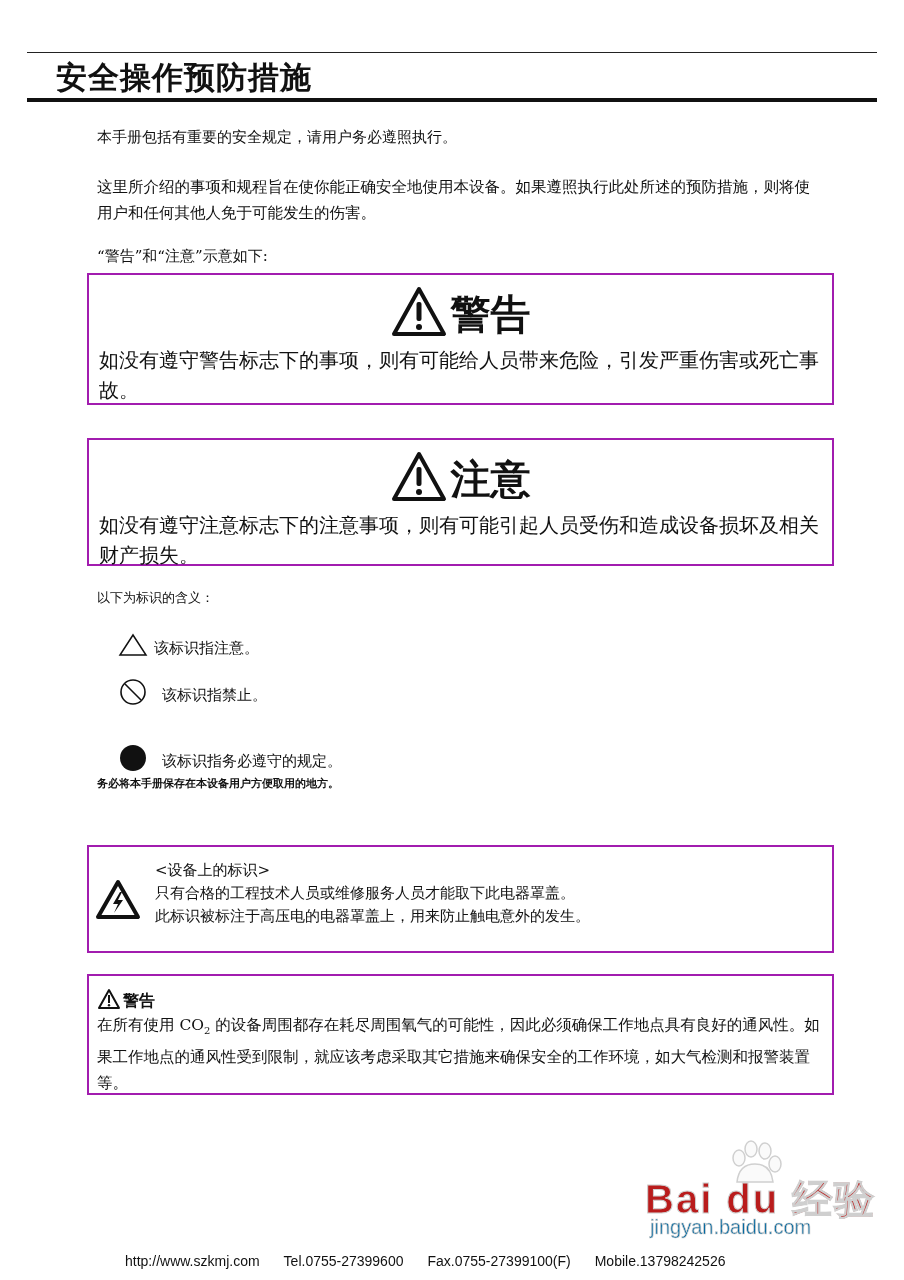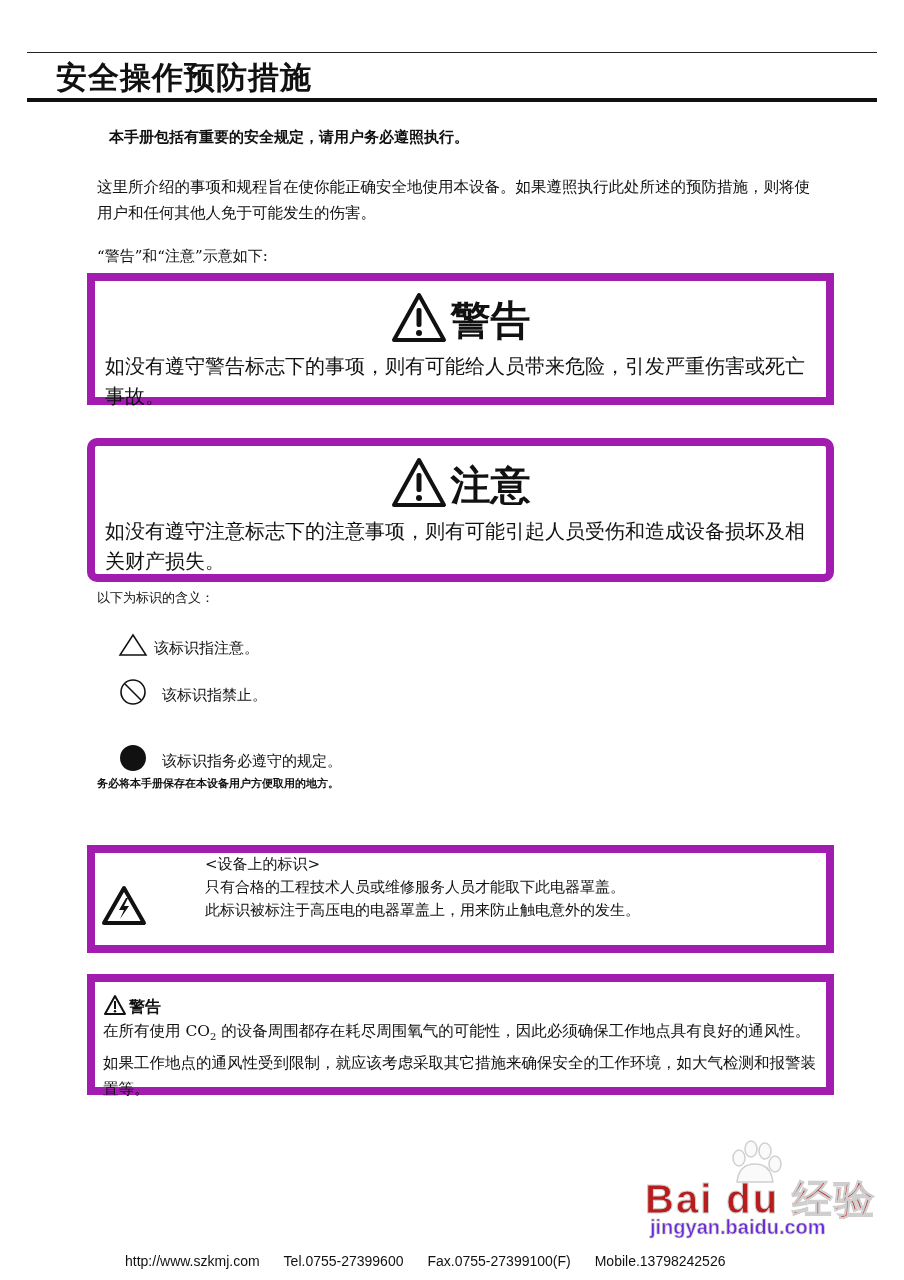--- a/index.html
+++ b/index.html
@@ -1,39 +1,39 @@
 <!DOCTYPE html>
 <html><head>
 <meta charset="utf-8">
 <style>
   html, body { margin:0; padding:0; background:#ffffff; }
   body { width:904px; height:1280px; position:relative; overflow:hidden; color:#111; font-family:"DejaVu Serif", serif; }
   .abs { position:absolute; }
   .rule-thin { left:27px; width:850px; top:52px; height:0; border-top:1.5px solid #222; }
   .rule-thick { left:27px; width:850px; top:98px; height:4px; background:#111; }
   .title { left:56px; top:55px; font-family:"DejaVu Sans", sans-serif; font-weight:bold; font-size:31px; letter-spacing:1px; line-height:44px; }
-  .intro-bold { left:97px; top:126px; font-weight:bold; font-size:15px; line-height:22px;margin-left:12px; }
+  .intro-bold { left:97px; top:126px; font-weight:normal; font-size:15px; line-height:22px; }
   .para { left:97px; top:174px; width:720px; font-size:15.5px; line-height:26px; }
   .para2 { left:97px; top:245px; font-size:15px; line-height:22px; }
-  .box { border:8px solid #a21caf; box-sizing:border-box; }
+  .box { border:2px solid #a21caf; box-sizing:border-box; }
   .bigbox { left:87px; width:747px; }
   .box-head { position:absolute; left:0; right:0; text-align:center; top:10px; height:58px; display:flex; justify-content:center; align-items:center; gap:4px; }
   .box-head .word { font-family:"DejaVu Sans", sans-serif; font-weight:bold; font-size:40px; line-height:50px; }
   .box-body { position:absolute; left:10px; right:10px; top:70px; font-size:20px; line-height:30px; }
   .legend-intro { left:97px; top:587px; font-size:13px; line-height:22px; }
   .legend-item { left:118px; display:flex; align-items:center; gap:14px; font-size:15px; line-height:22px; }
   .keep { left:97px; top:773px; font-size:11px; line-height:22px;font-weight:bold; }
   .smallbox { left:87px; width:747px; }
-  .sign-box-text { position:absolute; left:66px; top:0; font-size:15px; line-height:23px;margin-left:44px; }
+  .sign-box-text { position:absolute; left:66px; top:12px; font-size:15px; line-height:23px; }
   .warn-head { position:absolute; left:8px; top:12px; display:flex; align-items:center; gap:2px; font-family:"DejaVu Sans", sans-serif; font-weight:bold; font-size:16px; }
   .warn-body { position:absolute; left:8px; right:10px; top:36px; font-size:15.5px; line-height:26px; }
   .footer { left:125px; top:1252px; font-family:"Liberation Sans", sans-serif; font-size:14px; line-height:18px; display:flex; gap:24px; }
   .watermark { left:640px; top:1140px; width:240px; height:100px; color:#e6e6e6; font-family:"Liberation Sans", sans-serif; }
   .wm-brand { position:absolute; left:5px; top:32px; font-size:40px; font-weight:bold; letter-spacing:2px; -webkit-text-stroke:1px #cfcfcf; color:#b91c1c; }
-  .wm-url { position:absolute; left:10px; top:76px; font-size:20px; font-weight:bold; -webkit-text-stroke:0.7px #cfcfcf; color:#6d28d9; }
+  .wm-url { position:absolute; left:10px; top:76px; font-size:20px; font-weight:normal; -webkit-text-stroke:0.7px #cfcfcf; color:#0369a1; }
   sub { font-size:10px; }
 </style>
 </head>
 <body>
 
 <div class="abs rule-thin"></div>
 <div class="abs title">安全操作预防措施</div>
 <div class="abs rule-thick"></div>
 
 <div class="abs intro-bold">本手册包括有重要的安全规定，请用户务必遵照执行。</div>
@@ -47,21 +47,21 @@
           <path d="M28 3 L53 48 L3 48 Z" fill="none" stroke="#111" stroke-width="4" stroke-linejoin="round"></path>
           <rect x="25.5" y="16" width="5" height="19" rx="2" fill="#111"></rect>
           <circle cx="28" cy="41" r="3" fill="#111"></circle>
         </svg>
     </span>
     <span class="word">警告</span>
   </div>
   <div class="box-body">如没有遵守警告标志下的事项，则有可能给人员带来危险，引发严重伤害或死亡事故。</div>
 </div>
 
-<div class="abs box bigbox" style="top:438px;height:144px;border-radius:10px;">
+<div class="abs box bigbox" style="top:438px;height:128px;">
   <div class="box-head">
     <span>
       <svg width="56" height="52" viewBox="0 0 56 52">
           <path d="M28 3 L53 48 L3 48 Z" fill="none" stroke="#111" stroke-width="4" stroke-linejoin="round"></path>
           <rect x="25.5" y="16" width="5" height="19" rx="2" fill="#111"></rect>
           <circle cx="28" cy="41" r="3" fill="#111"></circle>
         </svg>
     </span>
     <span class="word">注意</span>
   </div>

